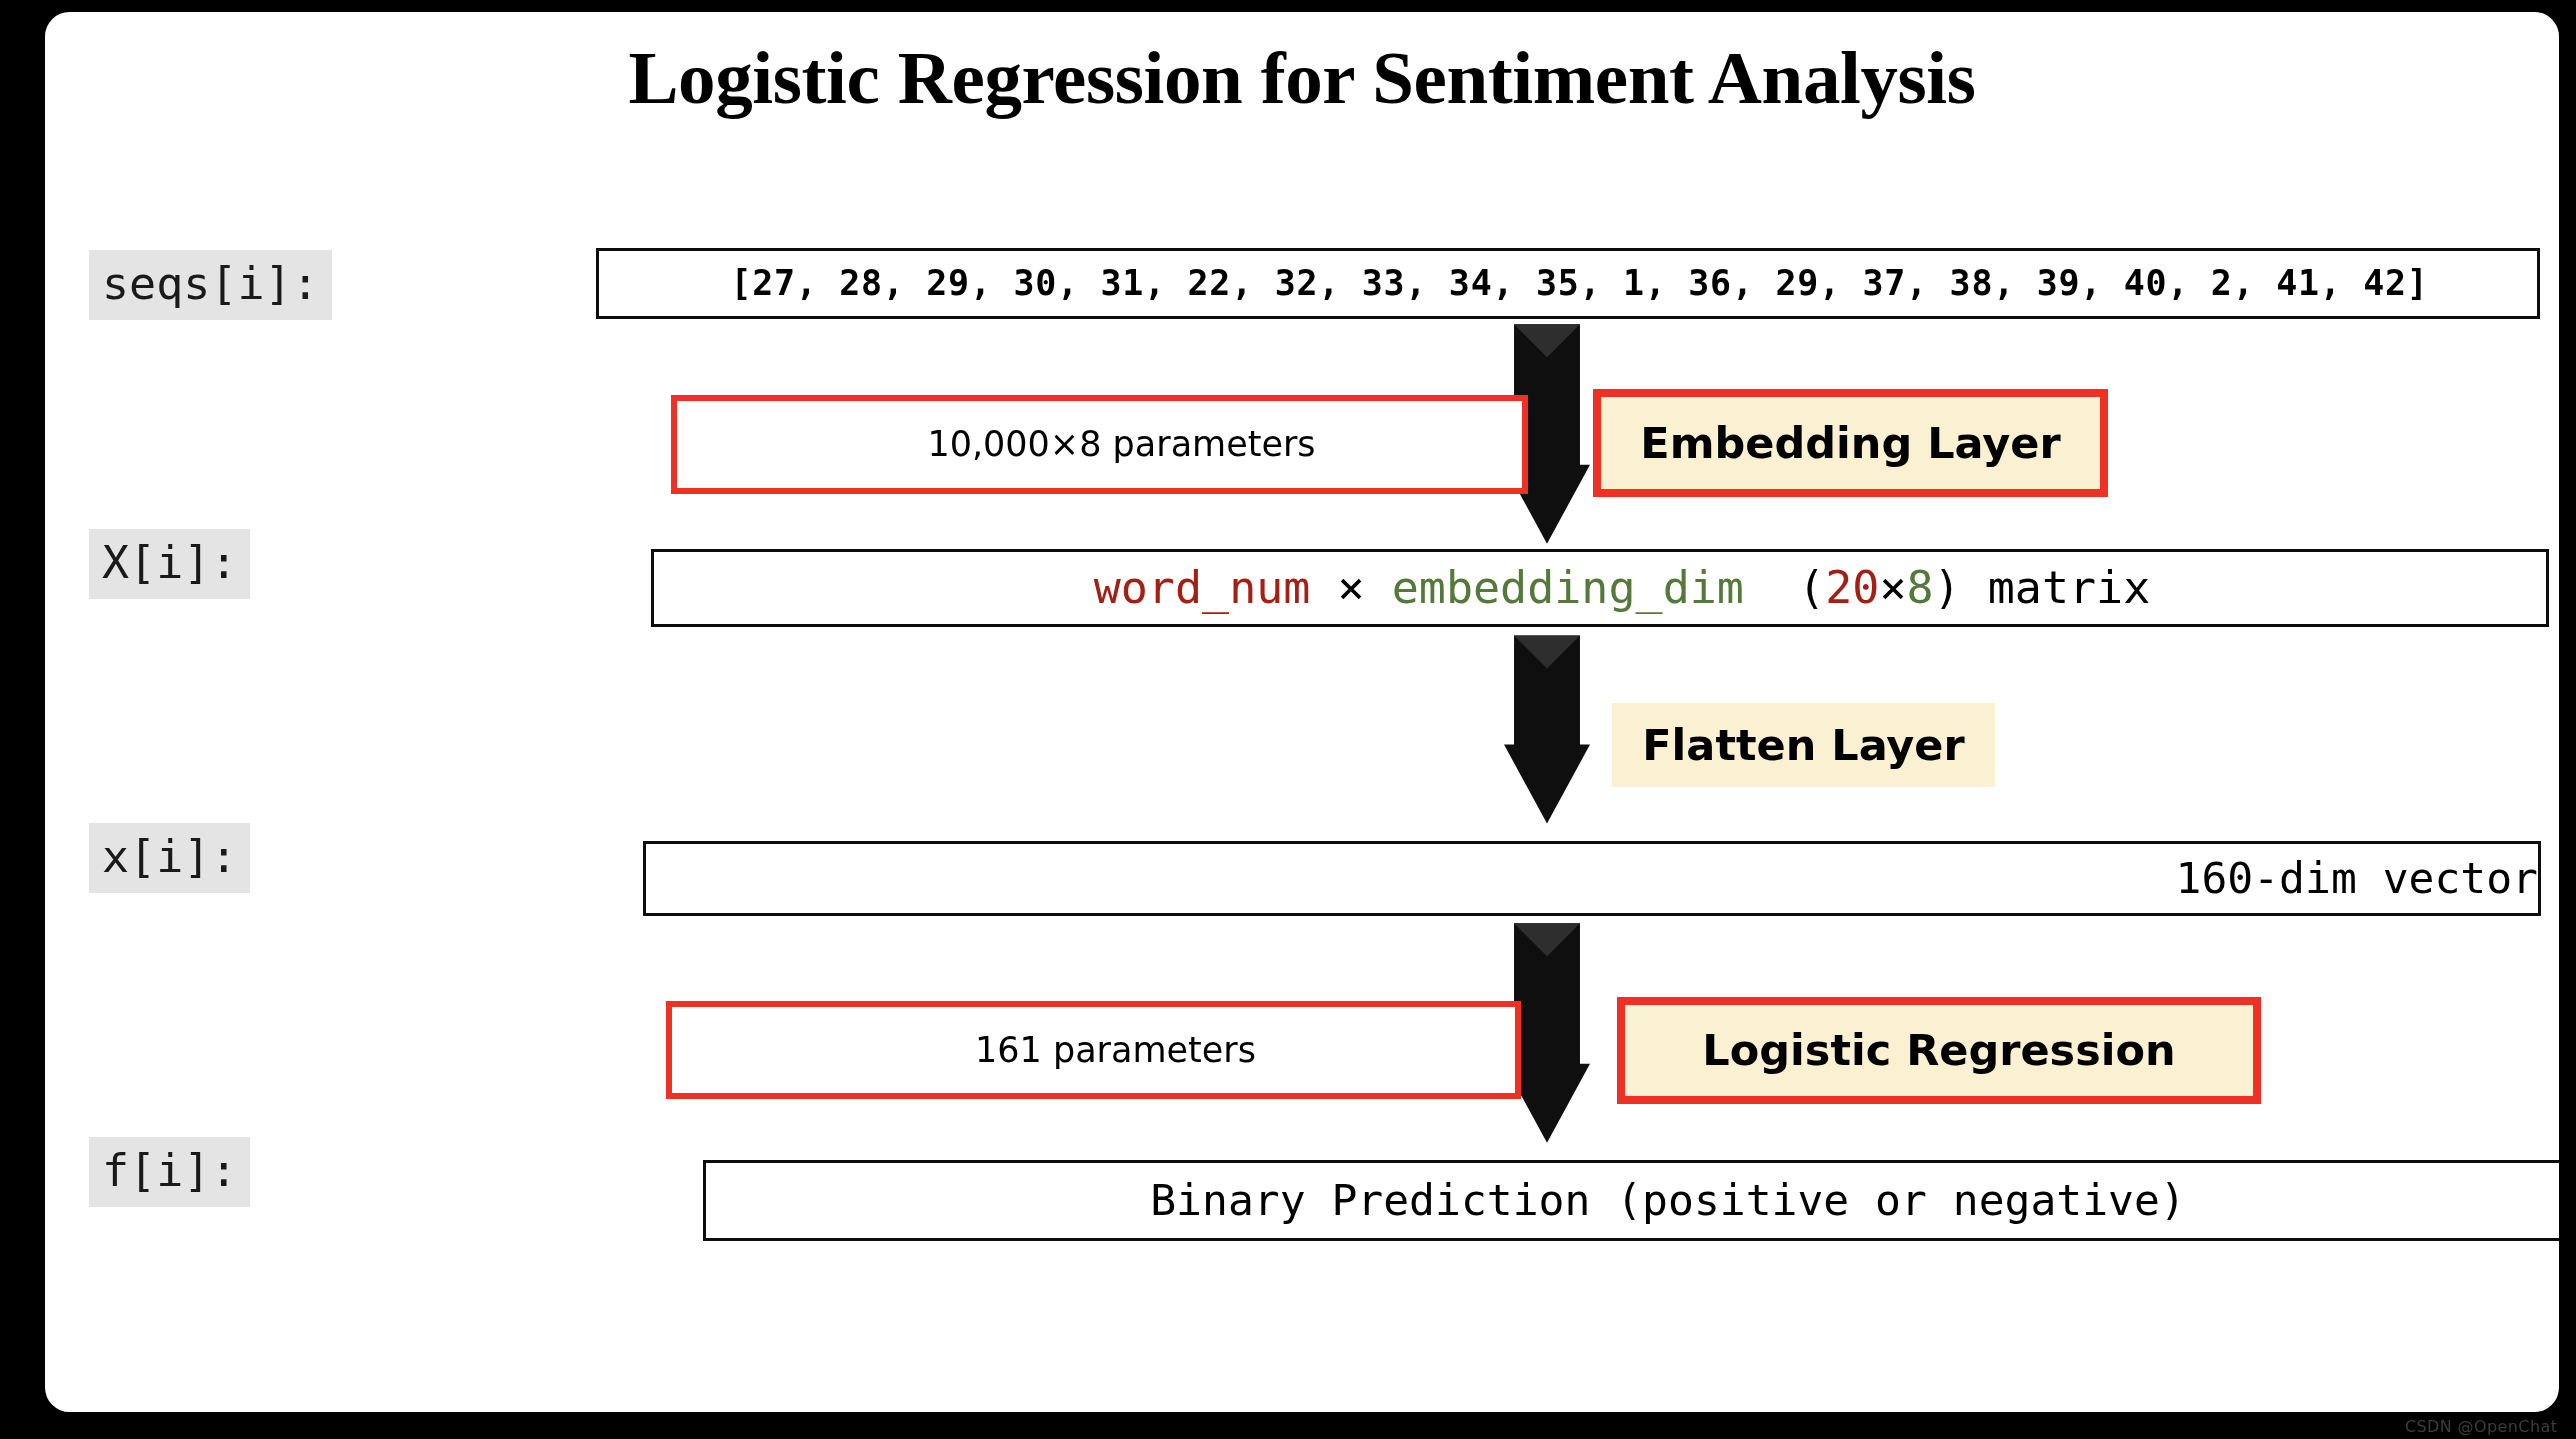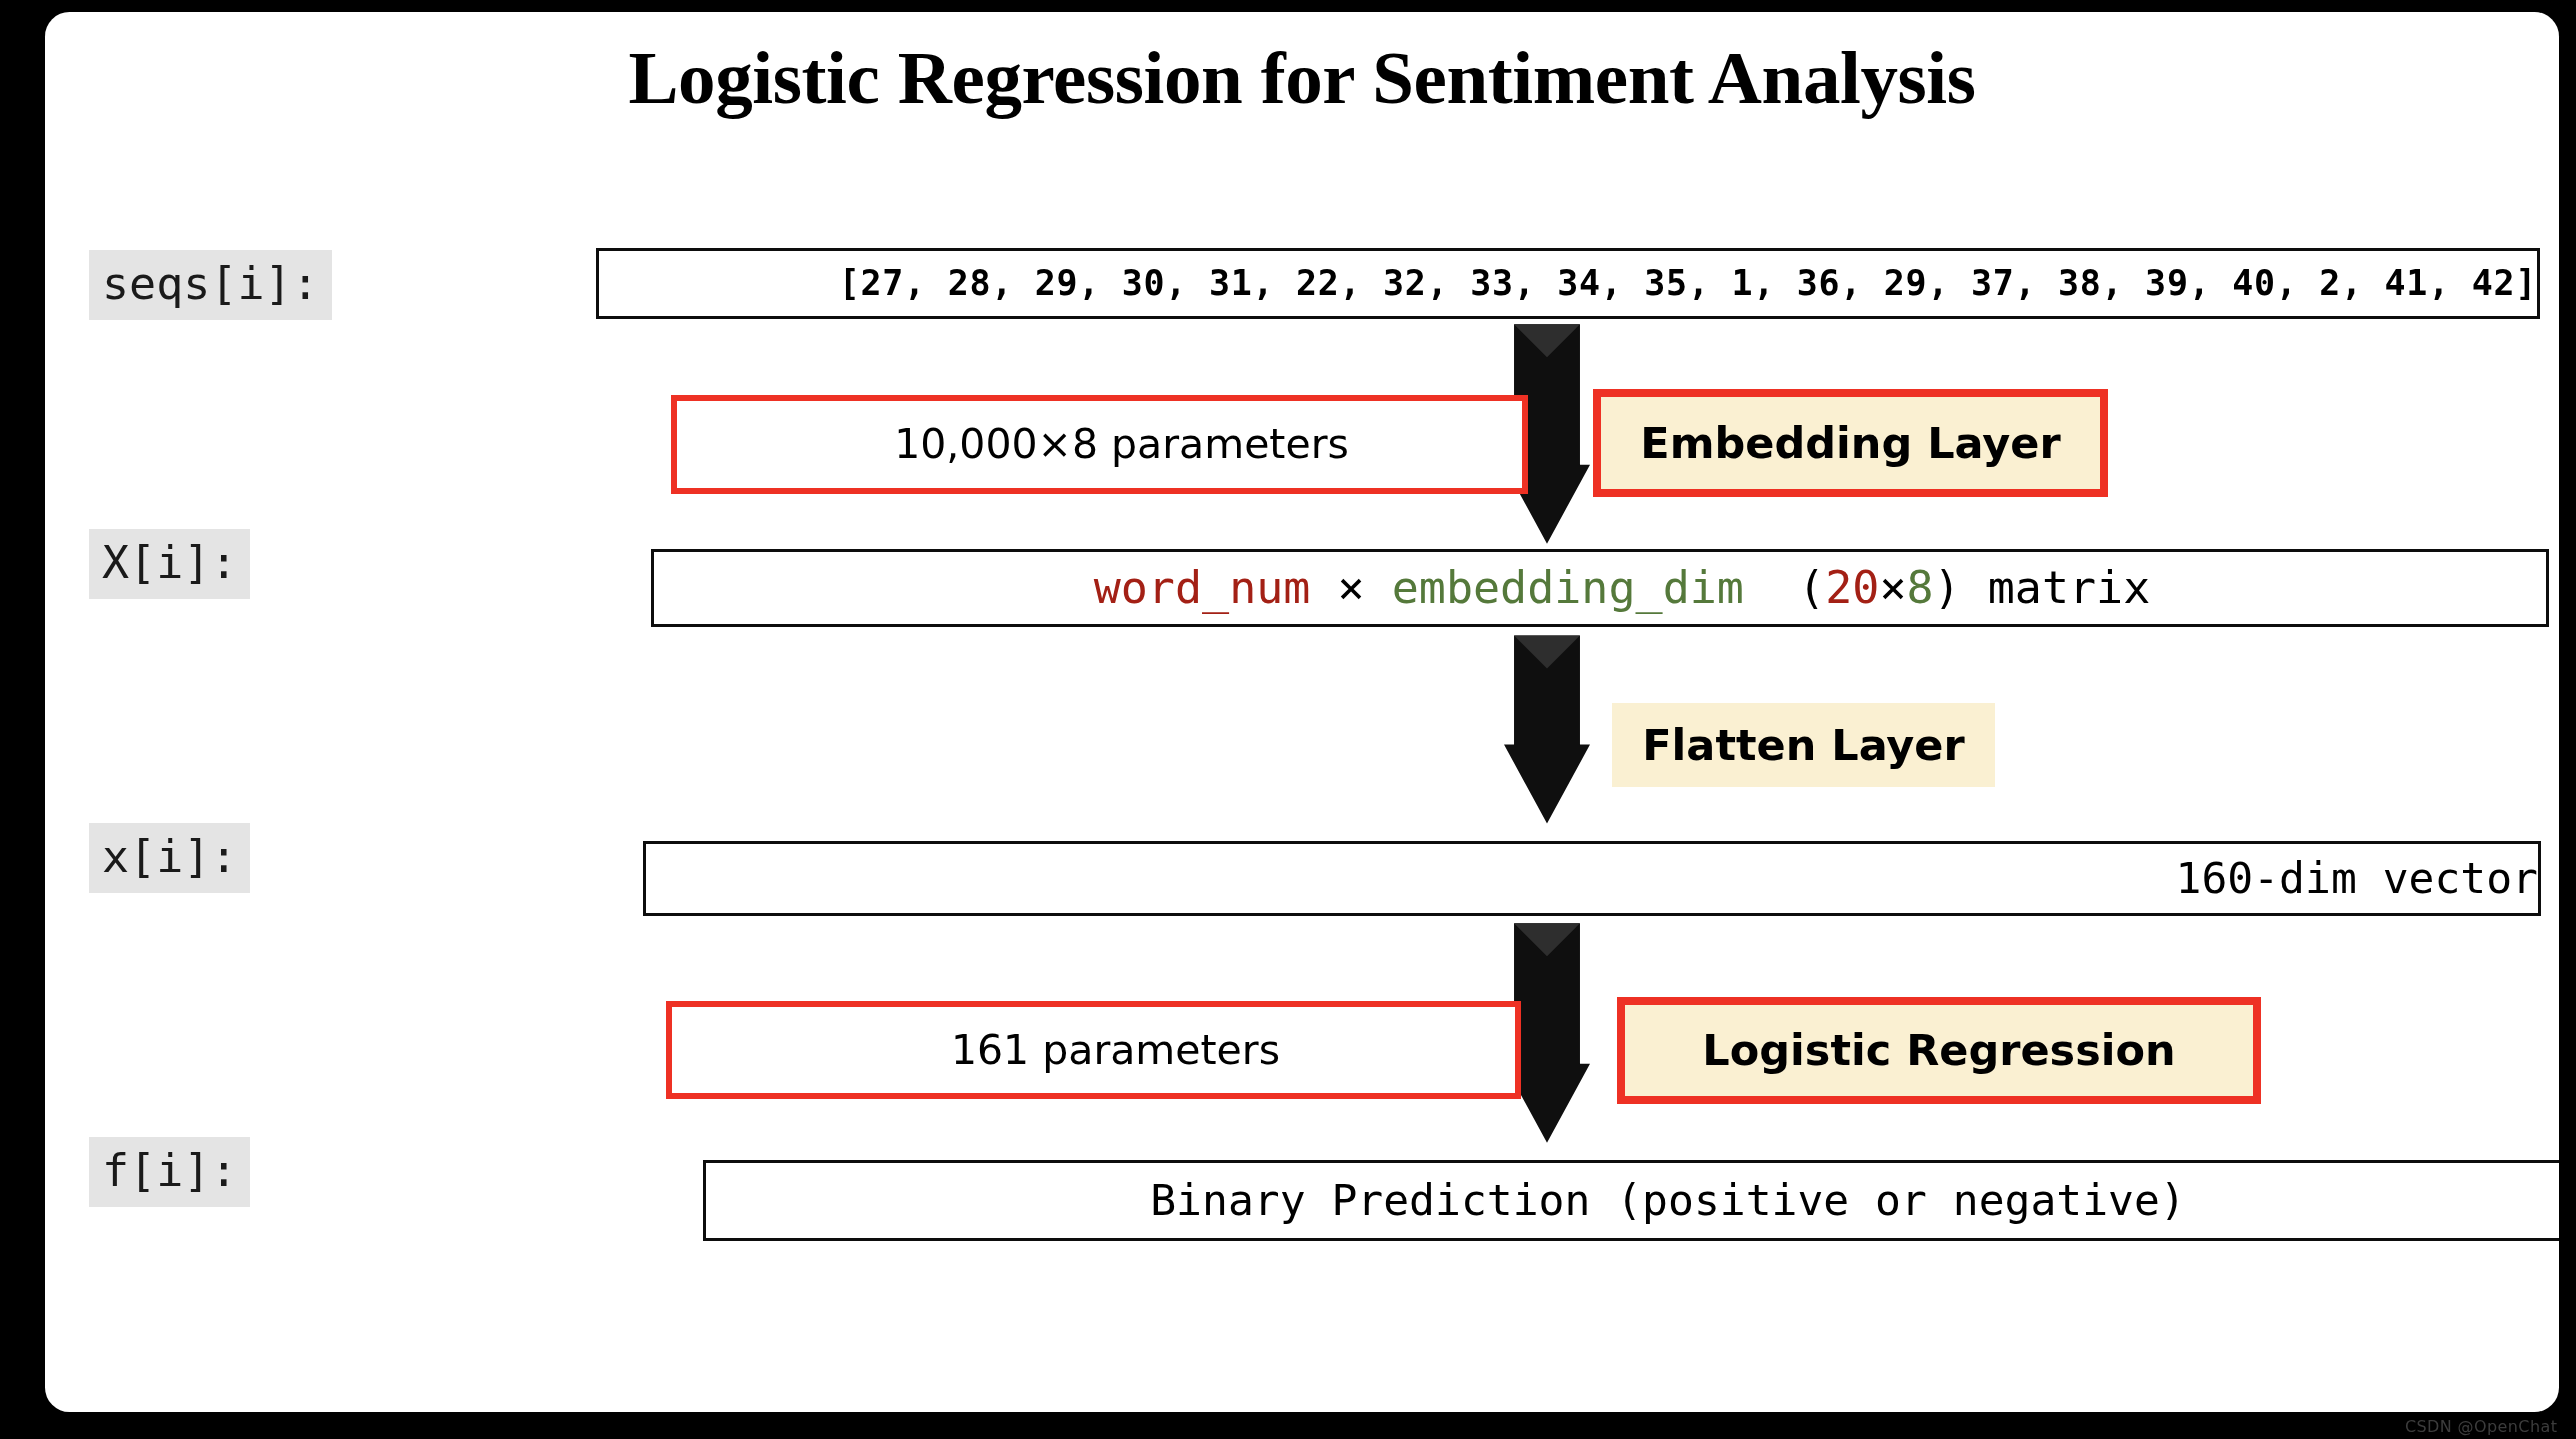--- a/index.html
+++ b/index.html
@@ -74,40 +74,40 @@
   
   .data-box {
     border: 3.6px solid #0d0d0d;
     background: #ffffff;
     display: flex;
     align-items: center;
     justify-content: center;
     white-space: nowrap;
     overflow: hidden;
   }
-  .data-box.left-align { justify-content: flex-end; padding-left: 23px; }
+  .data-box.left-align { justify-content: center; padding-left: 23px; }
 
   .mono {
     font-family: "DejaVu Sans Mono", "Liberation Mono", monospace;
     color: #000000;
     line-height: 1;
   }
   .mono.b  { font-weight: bold; }
   .red   { color: #A32015; }
   .green { color: #55793B; }
 
   
   .param-box {
     border: 6.5px solid #EE3124;
     background: #ffffff;
     display: flex;
     align-items: center;
     justify-content: center;
     font-family: "DejaVu Sans", sans-serif;
-    font-size: 41px;
+    font-size: 35px;
     color: #000000;
     white-space: nowrap;
   }
 
   
   .badge {
     display: flex;
     align-items: center;
     justify-content: center;
     background: #FAF0D2;

